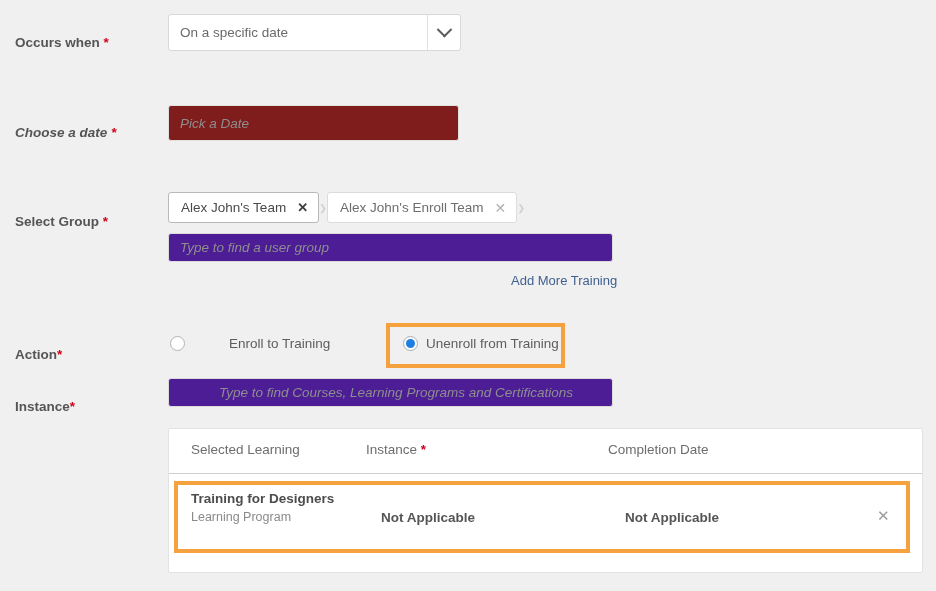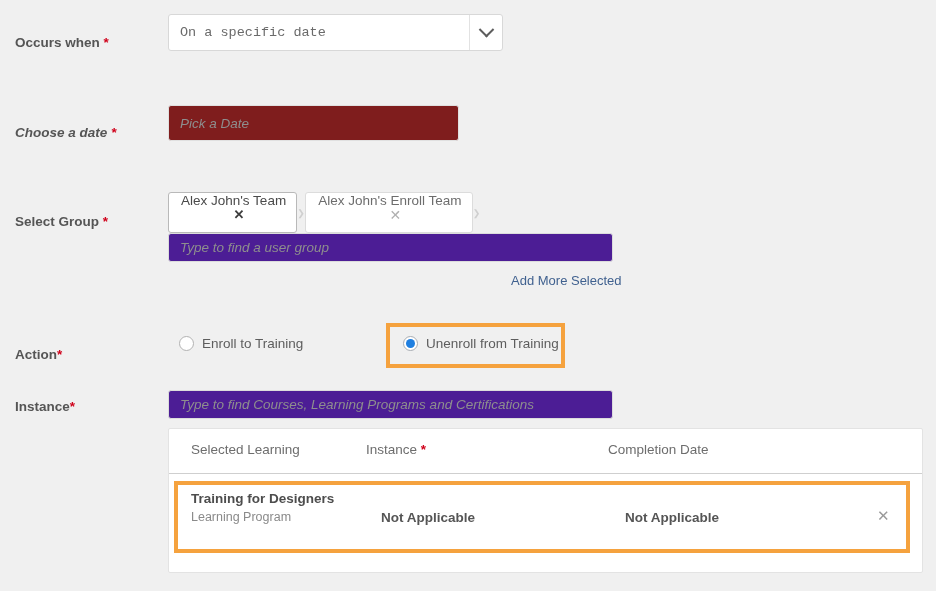--- a/index.html
+++ b/index.html
@@ -40,30 +40,29 @@
   .req {
     color: #d0021b;
     font-weight: bold;
   }
 
   
   .select-box {
     position: absolute;
     left: 168px;
     top: 14px;
-    width: 335px;
+    width: 293px;
     height: 37px;
     background: #ffffff;
     border: 1px solid #d8d8d8;
     border-radius: 3px;
     box-sizing: border-box;
     display: flex;
     align-items: stretch;
     cursor: pointer;
-    font-family: Liberation Mono, monospace;
   }
   .select-value {
     flex: 1;
     display: flex;
     align-items: center;
     padding-left: 11px;
     font-size: 13.5px;
     color: #6a6a6a;
   }
   .select-arrow {
@@ -107,32 +106,31 @@
 
   
   .chips {
     position: absolute;
     left: 168px;
     top: 192px;
     display: flex;
     align-items: center;
   }
   .chip {
-    height: 41px;
+    height: 31px;
     box-sizing: border-box;
     display: flex;
     align-items: center;
     background: #ffffff;
     border: 1px solid #b9b9b9;
     border-radius: 3px;
     padding: 0 10px 0 12px;
     font-size: 13.5px;
     color: #4a4a4a;
     white-space: nowrap;
-    flex-direction: column;
   }
   .chip.secondary {
     border-color: #dcdcdc;
     color: #6d6d6d;
   }
   .chip-x {
     margin-left: 11px;
     font-size: 13px;
     font-weight: bold;
     color: #3c3c3c;
@@ -310,43 +308,43 @@
       <div class="chip-sep">❯</div>
       <div class="chip secondary">
         <span>Alex John's Enroll Team</span>
         <span class="chip-x">✕</span>
       </div>
       <div class="chip-sep">❯</div>
     </div>
 
     <input class="txt-input" style="left: 168px; top: 233px; width: 445px; height: 29px;" placeholder="Type to find a user group">
 
-    <a class="link" style="left:511px;top:273px;">Add More Selected</a>
+    <a class="link" style="left:511px;top:273px;">Add More Training</a>
   </div>
 
   <div class="row" style="top:0;height:0;">
     <div class="field-label" style="top:347px;"><span>Action</span><span class="req">*</span></div>
 
-    <div class="radio-opt" style="left:179px;top:336px;">
+    <div class="radio-opt" style="left:170px;top:336px;gap:36px;">
       <span class="radio-dot"></span>
       <span class="radio-label">Enroll to Training</span>
     </div>
 
     <div class="radio-opt" style="left:403px;top:336px;">
       <span class="radio-dot on"></span>
       <span class="radio-label">Unenroll from Training</span>
     </div>
 
     <div class="hl" style="left:386px;top:323px;width:179px;height:45px;"></div>
   </div>
 
   <div class="row" style="top:0;height:0;">
     <div class="field-label" style="top:399px;"><span>Instance</span><span class="req">*</span></div>
 
-    <input class="txt-input" style="left: 168px; top: 390px; width: 445px; height: 29px;" placeholder="Type to find Courses, Learning Programs and Certifications">
+    <input class="txt-input" style="left: 168px; top: 378px; width: 445px; height: 29px; text-align: center;" placeholder="Type to find Courses, Learning Programs and Certifications">
   </div>
 
   <div class="table-card">
 
     <div class="thead">
       <div class="th" style="left:22px;"><span>Selected Learning</span><span class="req"></span></div>
       <div class="th" style="left:197px;"><span>Instance </span><span class="req">*</span></div>
       <div class="th" style="left:439px;"><span>Completion Date</span><span class="req"></span></div>
     </div>
 

